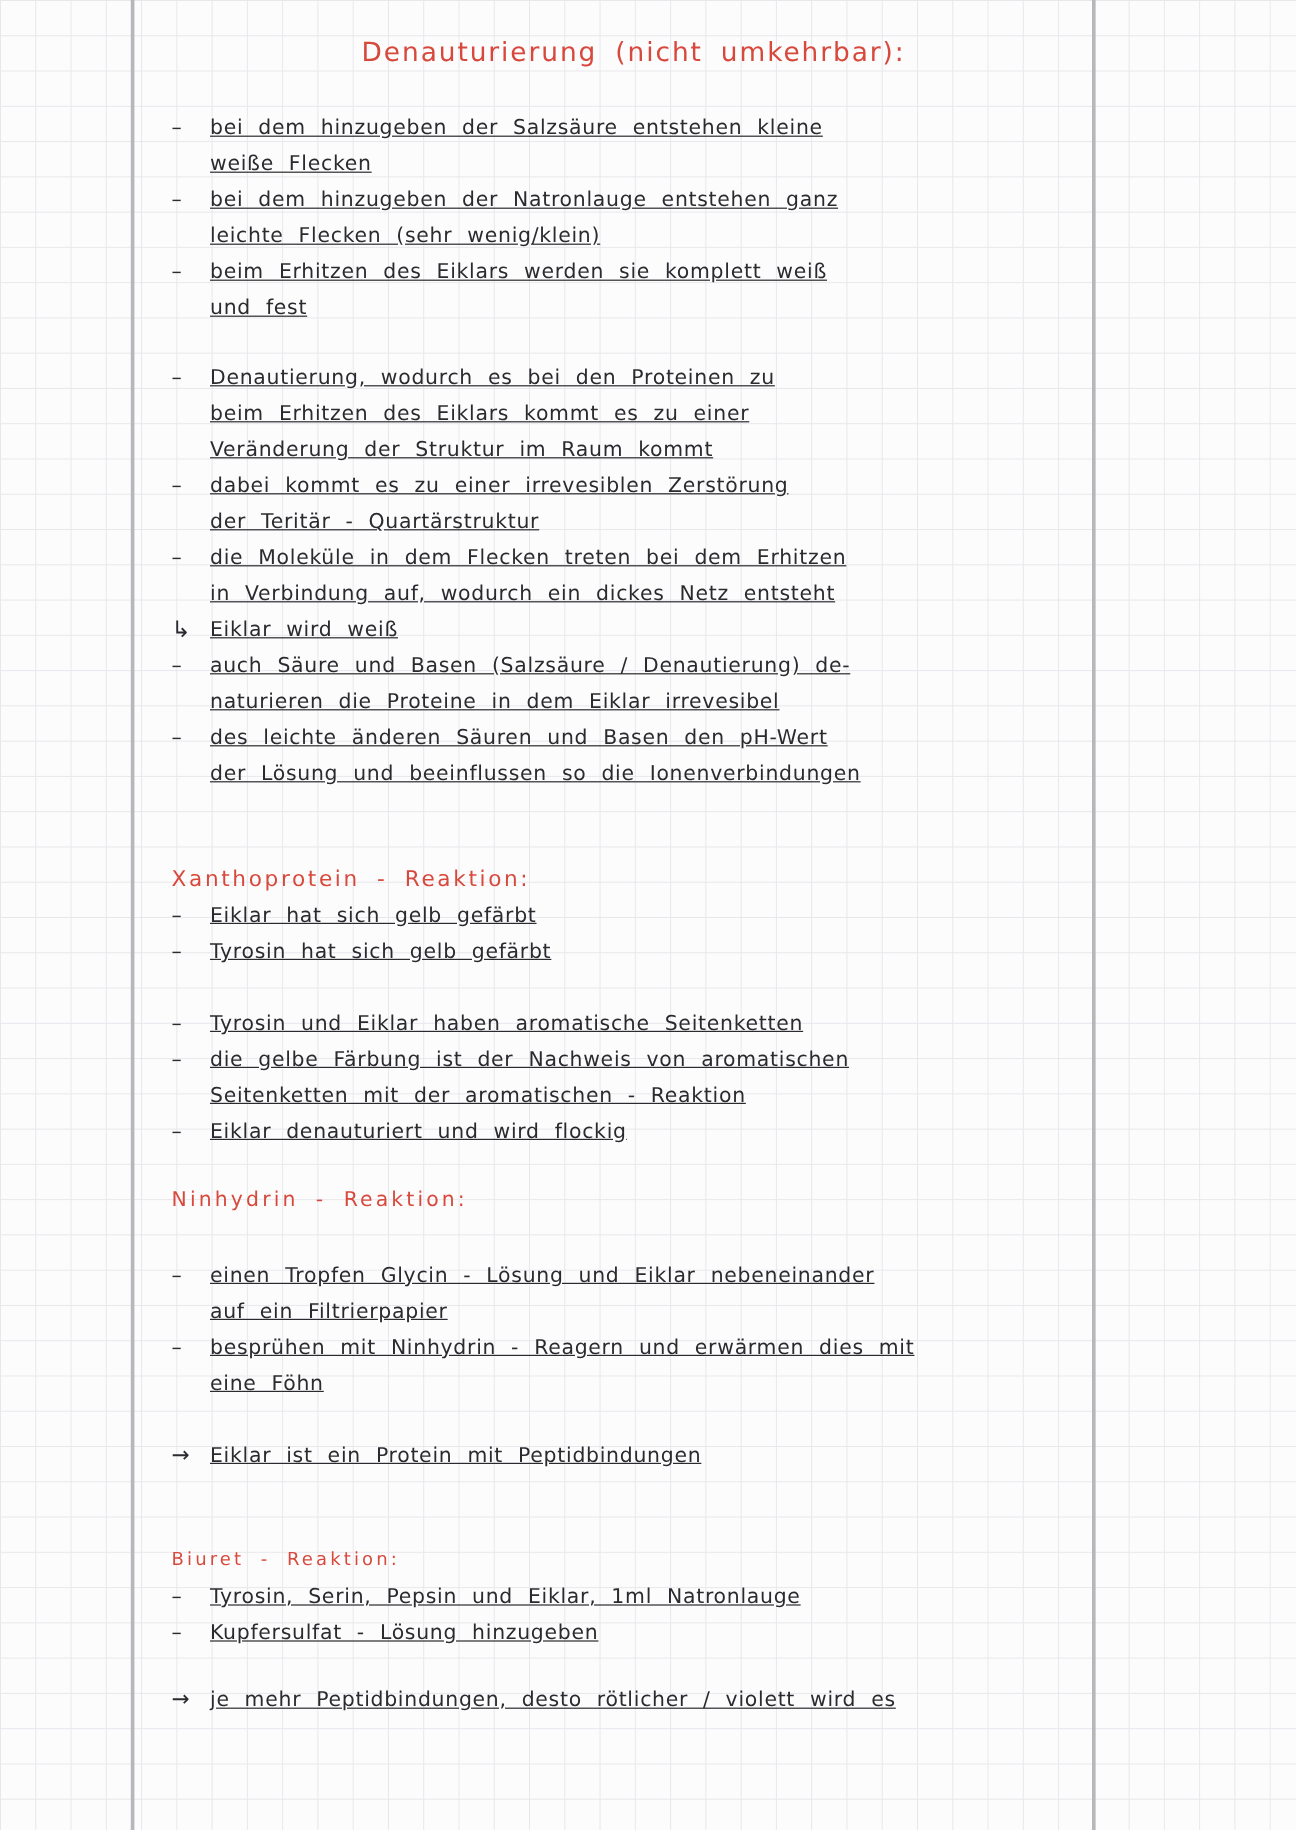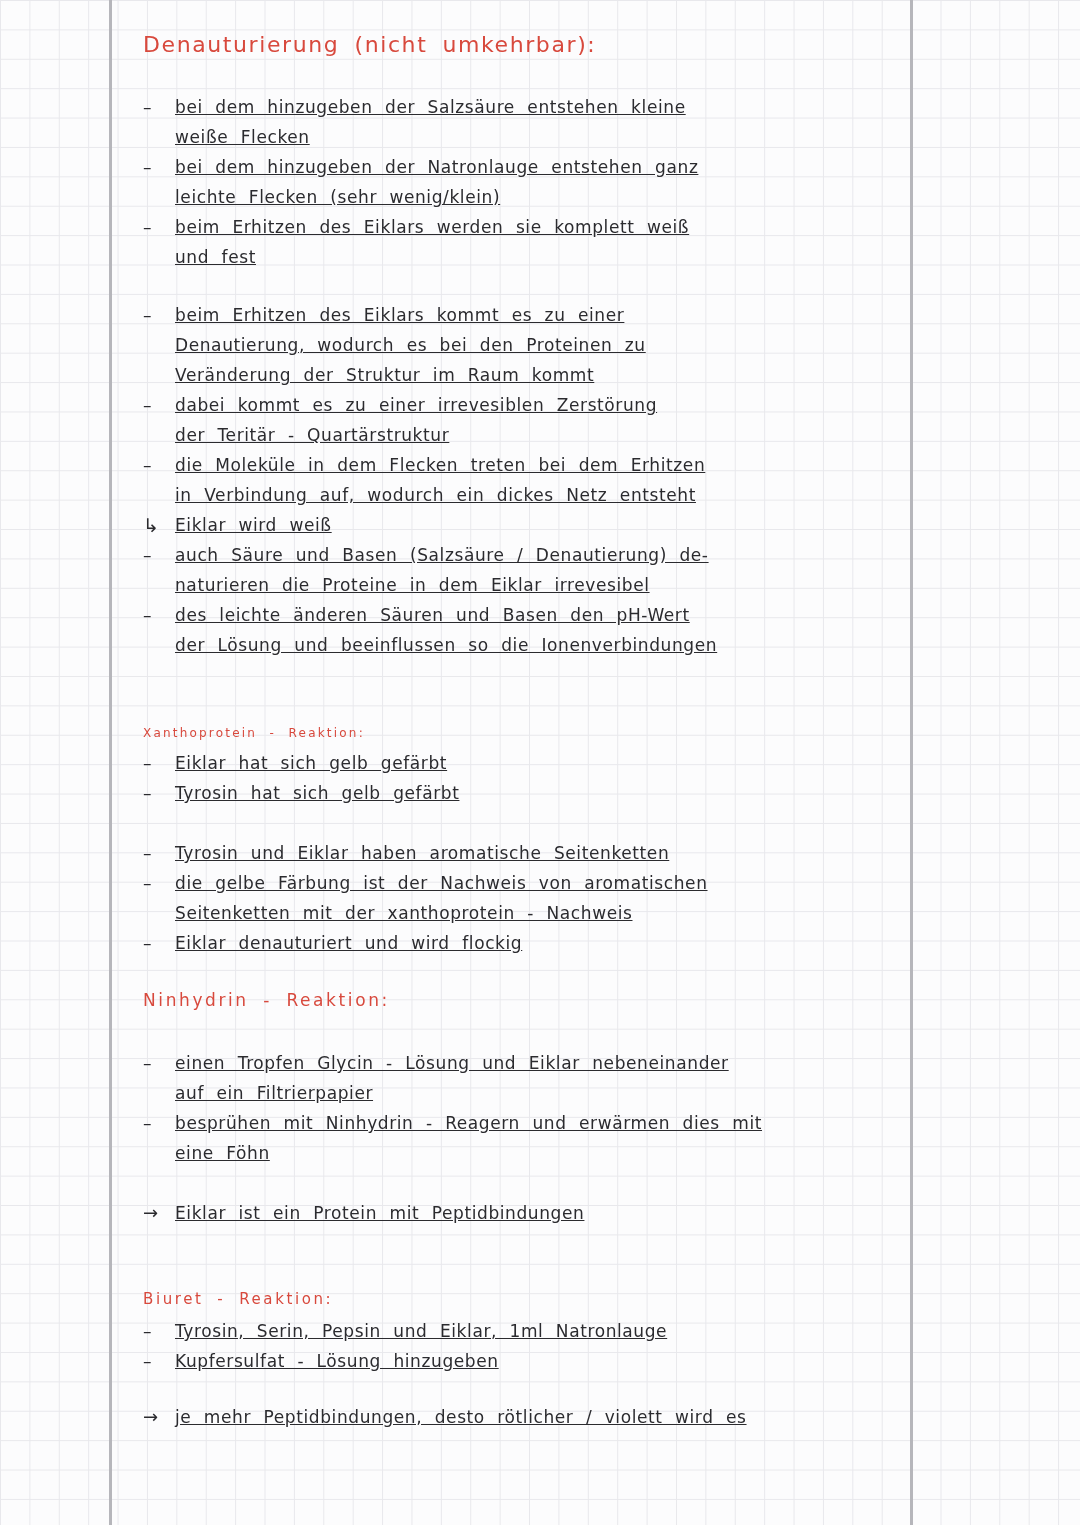--- a/index.html
+++ b/index.html
@@ -39,22 +39,22 @@
     line-height: 30px;
     letter-spacing: 0.6px;
     word-spacing: 0.38em;
   }
 
   .heading {
     color: #d8493d;
     line-height: 30px;
     white-space: nowrap;
   }
-  .h1 { font-size: 22px; letter-spacing: 1.6px; margin-bottom: 32px; }
-  .h2 { font-size: 12px; letter-spacing: 2.2px; margin-bottom: 0; }
+  .h1 { font-size: 22px; letter-spacing: 1.6px; margin-bottom: 32px; text-align: center; }
+  .h2 { font-size: 18px; letter-spacing: 2.2px; margin-bottom: 0; }
   .h3 { font-size: 17px; letter-spacing: 2.6px; margin-bottom: 33px; }
   .h4 { font-size: 15px; letter-spacing: 2.6px; margin-bottom: 2px; }
 
   .sec2 { margin-top: 58px; }
   .sec3 { margin-top: 27px; }
   .sec4 { margin-top: 56px; }
 
   .item { display: flex; align-items: flex-start; }
   .item.mt28 { margin-top: 28px; }
   .item.mt30 { margin-top: 30px; }
@@ -101,22 +101,22 @@
         <span class="marker">–</span>
         <span class="lines">
           <span class="line">beim Erhitzen des Eiklars werden sie komplett weiß</span>
           <span class="line">und fest</span>
         </span>
       </div>
 
       <div class="item mt28">
         <span class="marker">–</span>
         <span class="lines">
+          <span class="line">Denautierung, wodurch es bei den Proteinen zu</span>
           <span class="line">beim Erhitzen des Eiklars kommt es zu einer</span>
-          <span class="line">Denautierung, wodurch es bei den Proteinen zu</span>
           <span class="line">Veränderung der Struktur im Raum kommt</span>
         </span>
       </div>
       <div class="item">
         <span class="marker">–</span>
         <span class="lines">
           <span class="line">dabei kommt es zu einer irrevesiblen Zerstörung</span>
           <span class="line">der Teritär - Quartärstruktur</span>
         </span>
       </div>
@@ -167,21 +167,21 @@
       <div class="item mt30">
         <span class="marker">–</span>
         <span class="lines">
           <span class="line">Tyrosin und Eiklar haben aromatische Seitenketten</span>
         </span>
       </div>
       <div class="item">
         <span class="marker">–</span>
         <span class="lines">
           <span class="line">die gelbe Färbung ist der Nachweis von aromatischen</span>
-          <span class="line">Seitenketten mit der xanthoprotein - Nachweis</span>
+          <span class="line">Seitenketten mit der aromatischen - Reaktion</span>
         </span>
       </div>
       <div class="item">
         <span class="marker">–</span>
         <span class="lines">
           <span class="line">Eiklar denauturiert und wird flockig</span>
         </span>
       </div>
     </section>
 

